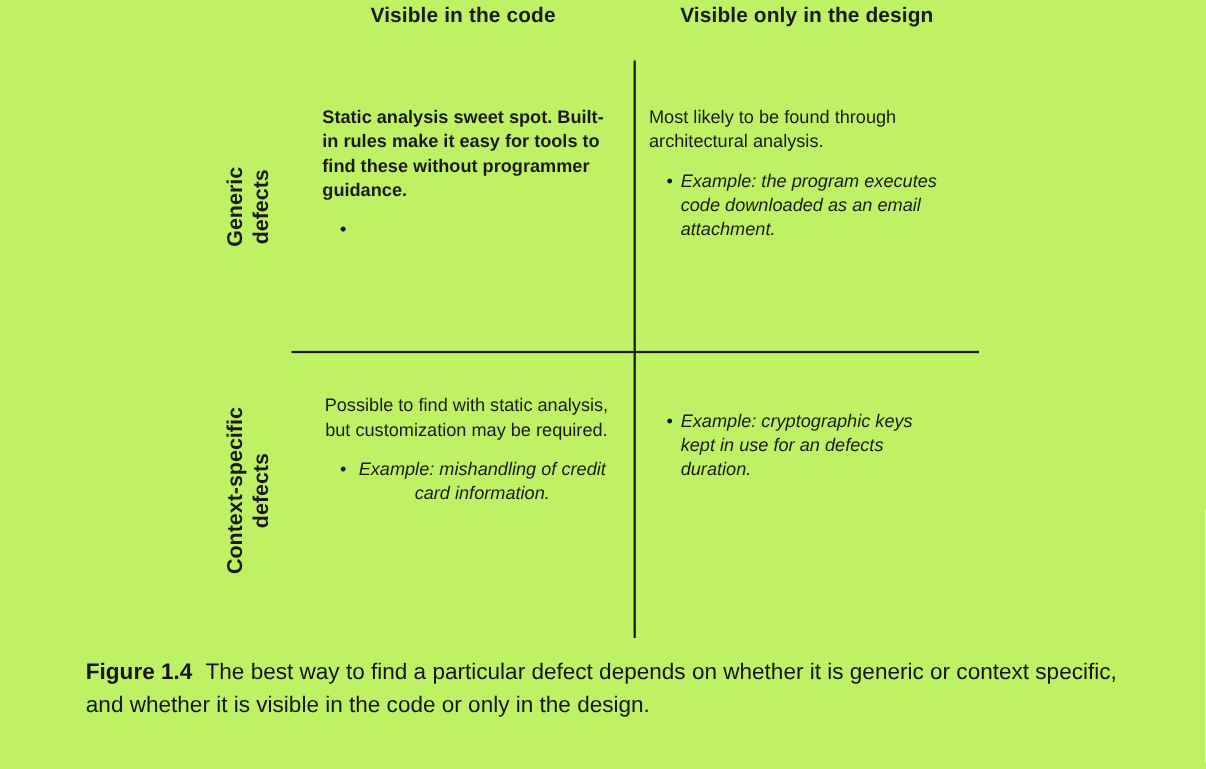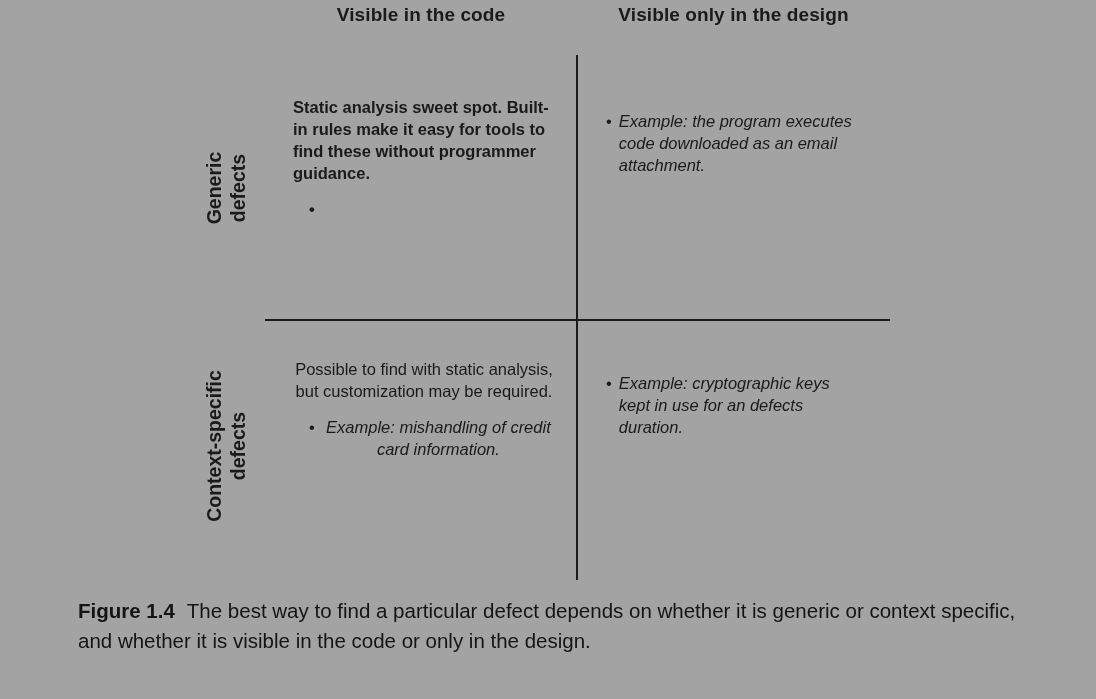--- a/index.html
+++ b/index.html
@@ -4,21 +4,21 @@
 <style>
   html, body {
     margin: 0;
     padding: 0;
     background: #ffffff;
   }
   .page {
     position: relative;
     width: 1096px;
     height: 699px;
-    background: #a3a3a3;
+    background: #bef264;
     font-family: "Liberation Sans", sans-serif;
     color: #1a1a1a;
     overflow: hidden;
   }
 
   
   .col-header {
     position: absolute;
     top: 4px;
     font-size: 19px;
@@ -135,20 +135,21 @@
   </div>
 
   <div class="cell tl">
     <p class="desc">Static analysis sweet spot. Built-in rules make it easy for tools to find these without programmer guidance.</p>
     <div class="example">
       <span class="bullet">•</span>
     </div>
   </div>
 
   <div class="cell tr">
+    <p class="desc">Most likely to be found through architectural analysis.</p>
     <div class="example">
       <span class="bullet">•</span>
       <span class="example-text">Example: the program executes code downloaded as an email attachment.</span>
     </div>
   </div>
 
   <div class="cell bl">
     <p class="desc">Possible to find with static analysis, but customization may be required.</p>
     <div class="example">
       <span class="bullet">•</span>

